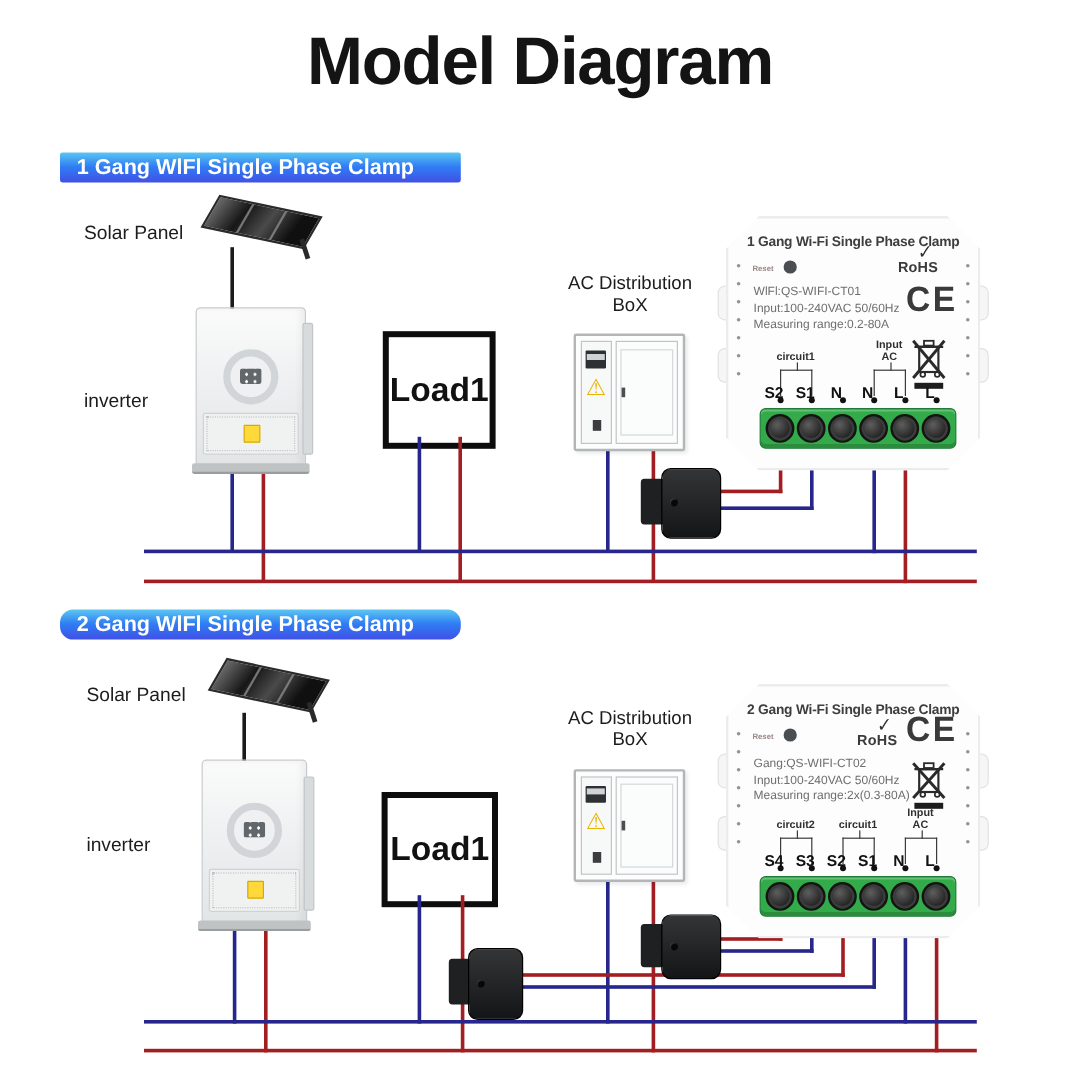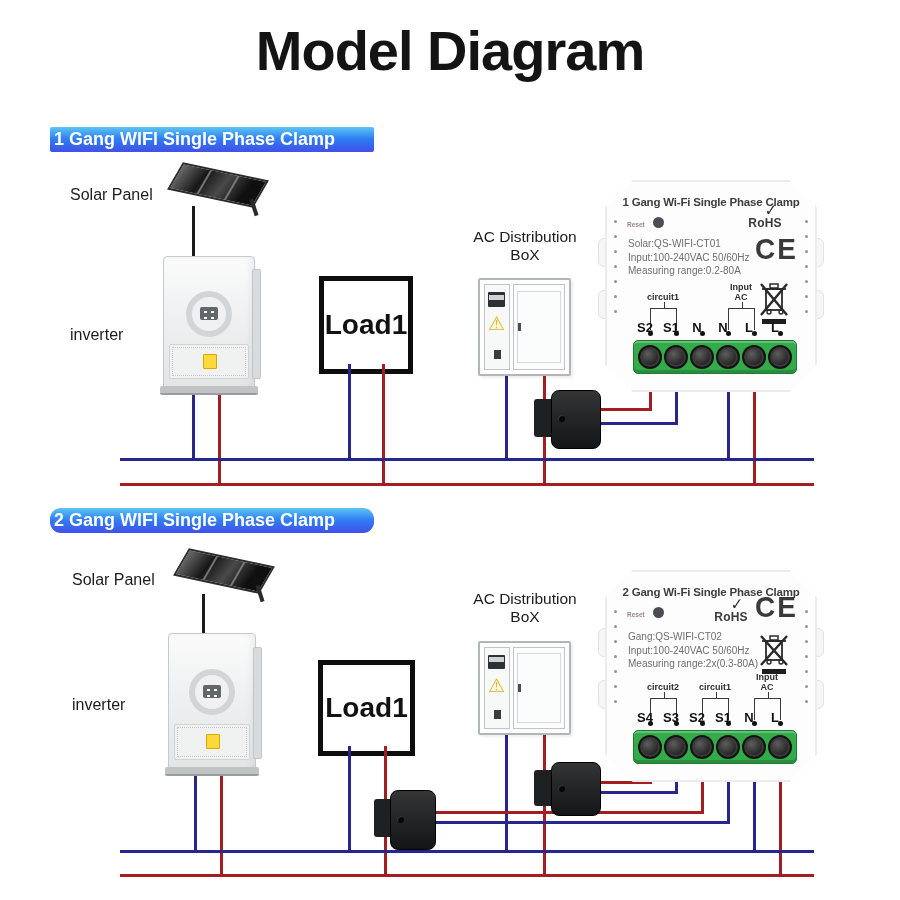--- a/index.html
+++ b/index.html
@@ -1,21 +1,21 @@
 <!DOCTYPE html>
 <html style="--wire-blue: #26268C; --wire-red: #A31E22; --banner-top: #5BC6F2; --banner-mid: #2F7DF4; --banner-bot: #4150E6; --terminal-green: #34AB4A;"><head>
 <meta charset="utf-8">
 <style>
   html,body{margin:0;padding:0;background:#ffffff;}
   #stage{position:relative;width:900px;height:900px;background:#ffffff;overflow:hidden;
          font-family:"Liberation Sans","DejaVu Sans",sans-serif;color:#1a1a1a;}
   
   .page-title{position:absolute;top:18px;left:0;width:100%;text-align:center;
               font-size:56px;font-weight:bold;color:#141414;letter-spacing:-1px;}
-  .banner{position:absolute;width:320px;height:25px;line-height:25px;padding-left:4px;
+  .banner{position:absolute;width:320px;height:25px;line-height:25px;padding-left:14px;
           font-size:18px;font-weight:bold;color:#ffffff;border-radius:2px;
           background:linear-gradient(180deg,var(--banner-top) 0%,var(--banner-mid) 48%,var(--banner-bot) 100%);}
   .plabel{position:absolute;font-size:16px;color:#1c1c1c;}
   .aclabel{position:absolute;width:130px;text-align:center;font-size:15.5px;line-height:17.5px;
            color:#1c1c1c;white-space:pre-line;}
   
   .loadbox{position:absolute;background:#ffffff;border:5px solid #0d0d0d;
            display:flex;align-items:center;justify-content:center;
            font-size:28px;font-weight:bold;color:#111;}
   
@@ -204,21 +204,21 @@
             <i></i>
           </div>
         <span class="rlabel" style="left:22px;top:41px;">Reset</span>
         <i class="rbtn" style="left:48px;top:37px;"></i>
         <div class="rohs" style="left:138px;top:24px;">
           <span class="chk">✓</span>
           <span class="rtxt">RoHS</span>
         </div>
         <div class="ce" style="left:150px;top:54px;">CE</div>
         <div class="specs" style="left:23px;top:57px;">
-          <div>Solar:QS-WIFI-CT01</div>
+          <div>WlFl:QS-WIFI-CT01</div>
           <div>Input:100-240VAC 50/60Hz</div>
           <div>Measuring range:0.2-80A</div>
         </div>
         <svg class="weee" style="left:152px;top:98px;" width="34" height="48" viewBox="0 0 34 48">
           <rect x="9" y="11" width="16" height="21" fill="none" stroke="#2a2a2a" stroke-width="1.8"></rect>
           <line x1="5" y1="11" x2="29" y2="11" stroke="#2a2a2a" stroke-width="1.8"></line>
           <rect x="13" y="6" width="8" height="4" fill="none" stroke="#2a2a2a" stroke-width="1.5"></rect>
           <circle cx="12" cy="34" r="2" fill="none" stroke="#2a2a2a" stroke-width="1.4"></circle>
           <circle cx="24" cy="34" r="2" fill="none" stroke="#2a2a2a" stroke-width="1.4"></circle>
           <line x1="4" y1="6" x2="30" y2="37" stroke="#2a2a2a" stroke-width="2.4"></line>

